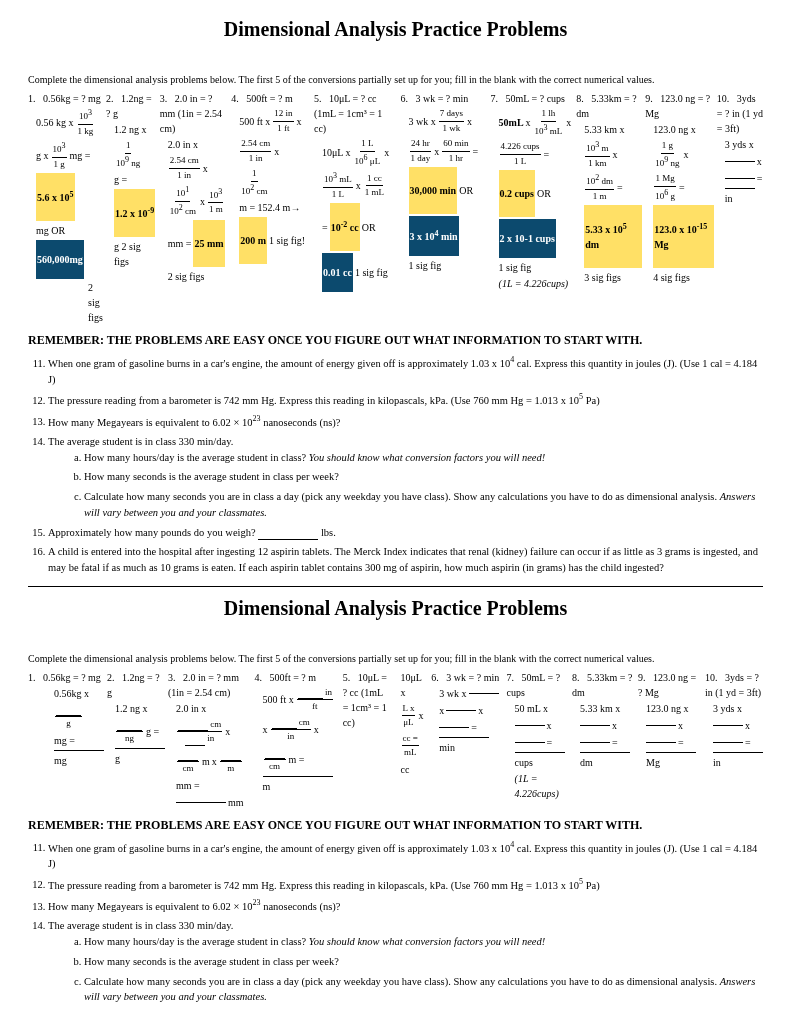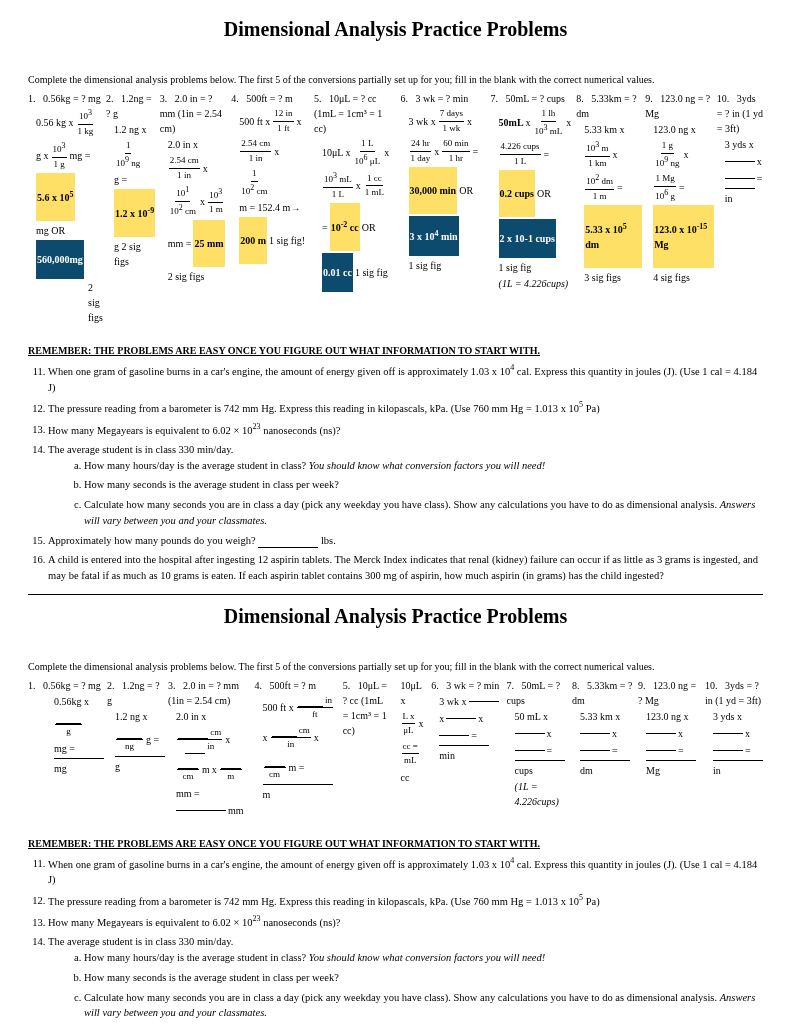--- a/index.html
+++ b/index.html
@@ -75,24 +75,23 @@
       font-weight: bold;
       padding: 12px 1px;
     }
     .bold {
       font-weight: bold;
     }
     .italic {
       font-style: italic;
     }
     .remember-text {
-      font-size: 10px;
+      font-size: 12px;
       font-weight: bold;
-      text-decoration: underline;
-      margin: 20px 0 6px 0;
+      margin: 8px 0 6px 0;
     }
     .word-problems {
       font-size: 10.5px;
       margin-bottom: 8px;
     }
     .word-problems ol {
       padding-left: 20px;
     }
     .word-problems li {
       margin-bottom: 4px;

